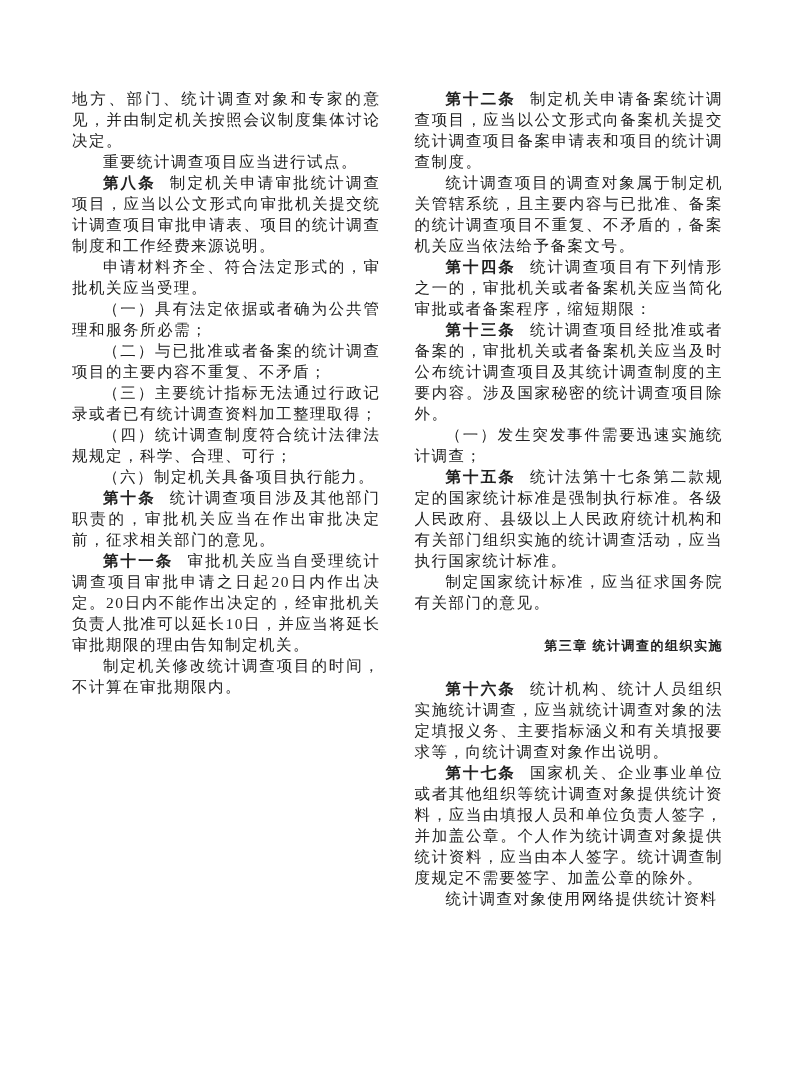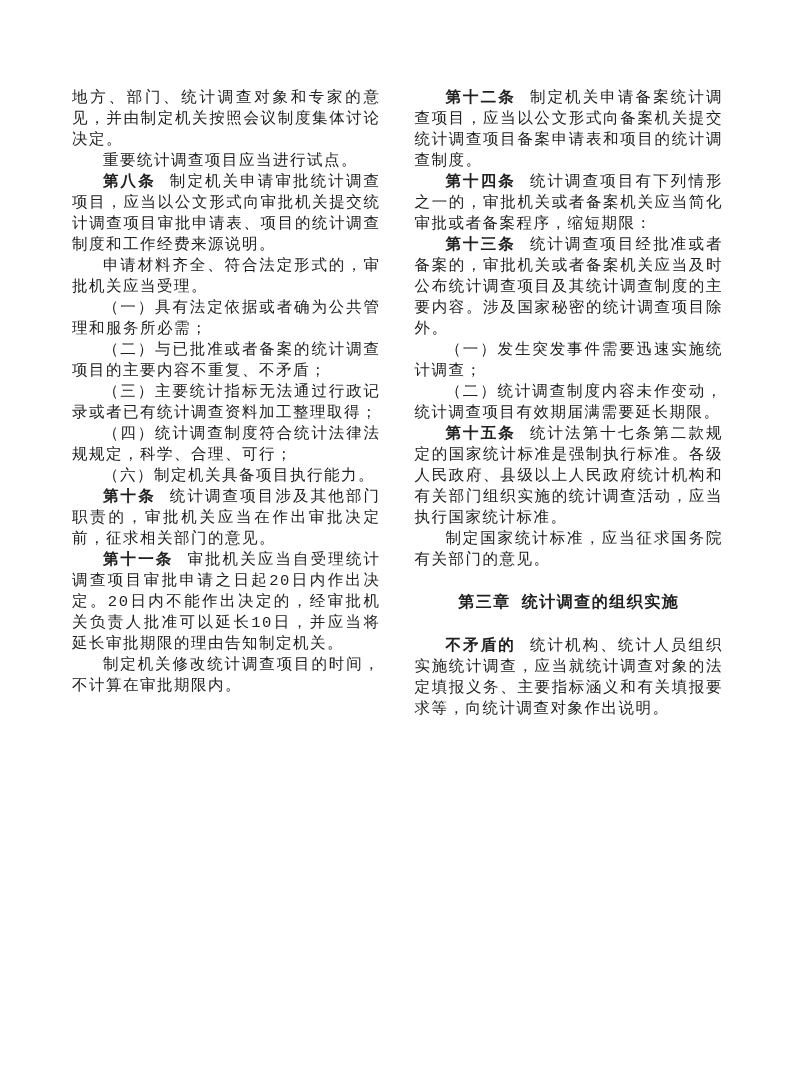--- a/index.html
+++ b/index.html
@@ -14,21 +14,20 @@
     background: #ffffff;
     padding: 88px 70px 30px 72px;
     font-family: "Liberation Serif", "DejaVu Serif", serif;
     color: #212121;
     overflow: hidden;
   }
   .columns {
     display: flex;
     gap: 34px;
     align-items: flex-start;
-    font-family: Liberation Mono, monospace;
   }
   .col {
     flex: 1 1 0;
     min-width: 0;
     font-size: 15.5px;
     line-height: 21px;
     letter-spacing: 1.5px;
     text-align: justify;
   }
   .para {
@@ -39,23 +38,23 @@
     text-indent: 0;
   }
   .num {
     font-weight: bold;
     margin-right: 0.9em;
   }
   .num:empty {
     display: none;
   }
   .chapter {
-    font-size: 16px;
+    font-size: 13px;
     font-weight: bold;
-    text-align: center;
+    text-align: right;
     text-indent: 0;
     margin: 22px 0 22px 0;
     letter-spacing: 1.5px;
   }
 </style>
 </head>
 <body>
 
 <div class="page">
   <div class="columns">
@@ -70,26 +69,28 @@
       <p class="para"><span>（三）主要统计指标无法通过行政记录或者已有统计调查资料加工整理取得；</span></p>
       <p class="para"><span>（四）统计调查制度符合统计法律法规规定，科学、合理、可行；</span></p>
       <p class="para"><span>（六）制定机关具备项目执行能力。</span></p>
       <p class="para"><b class="num">第十条</b><span>统计调查项目涉及其他部门职责的，审批机关应当在作出审批决定前，征求相关部门的意见。</span></p>
       <p class="para"><b class="num">第十一条</b><span>审批机关应当自受理统计调查项目审批申请之日起20日内作出决定。20日内不能作出决定的，经审批机关负责人批准可以延长10日，并应当将延长审批期限的理由告知制定机关。</span></p>
       <p class="para"><span>制定机关修改统计调查项目的时间，不计算在审批期限内。</span></p>
     </div>
 
     <div class="col">
       <p class="para"><b class="num">第十二条</b><span>制定机关申请备案统计调查项目，应当以公文形式向备案机关提交统计调查项目备案申请表和项目的统计调查制度。</span></p>
+      <p class="para"><span>统计调查项目的调查对象属于制定机关管辖系统，且主要内容与已批准、备案的统计调查项目不重复、不矛盾的，备案机关应当依法给予备案文号。</span></p>
       <p class="para"><b class="num">第十四条</b><span>统计调查项目有下列情形之一的，审批机关或者备案机关应当简化审批或者备案程序，缩短期限：</span></p>
       <p class="para"><b class="num">第十三条</b><span>统计调查项目经批准或者备案的，审批机关或者备案机关应当及时公布统计调查项目及其统计调查制度的主要内容。涉及国家秘密的统计调查项目除外。</span></p>
       <p class="para"><span>（一）发生突发事件需要迅速实施统计调查；</span></p>
-      <p class="para"><span>（二）统计调查制度内容未作变动，统计调查项目有效期届满需要延长期限。</span></p>
       <p class="para"><b class="num">第十五条</b><span>统计法第十七条第二款规定的国家统计标准是强制执行标准。各级人民政府、县级以上人民政府统计机构和有关部门组织实施的统计调查活动，应当执行国家统计标准。</span></p>
       <p class="para"><span>制定国家统计标准，应当征求国务院有关部门的意见。</span></p>
 
       <p class="chapter">第三章 统计调查的组织实施</p>
 
-      <p class="para"><b class="num">不矛盾的</b><span>统计机构、统计人员组织实施统计调查，应当就统计调查对象的法定填报义务、主要指标涵义和有关填报要求等，向统计调查对象作出说明。</span></p>
+      <p class="para"><b class="num">第十六条</b><span>统计机构、统计人员组织实施统计调查，应当就统计调查对象的法定填报义务、主要指标涵义和有关填报要求等，向统计调查对象作出说明。</span></p>
+      <p class="para"><b class="num">第十七条</b><span>国家机关、企业事业单位或者其他组织等统计调查对象提供统计资料，应当由填报人员和单位负责人签字，并加盖公章。个人作为统计调查对象提供统计资料，应当由本人签字。统计调查制度规定不需要签字、加盖公章的除外。</span></p>
+      <p class="para"><span>统计调查对象使用网络提供统计资料</span></p>
     </div>
 
   </div>
 </div>
 
 </body></html>

